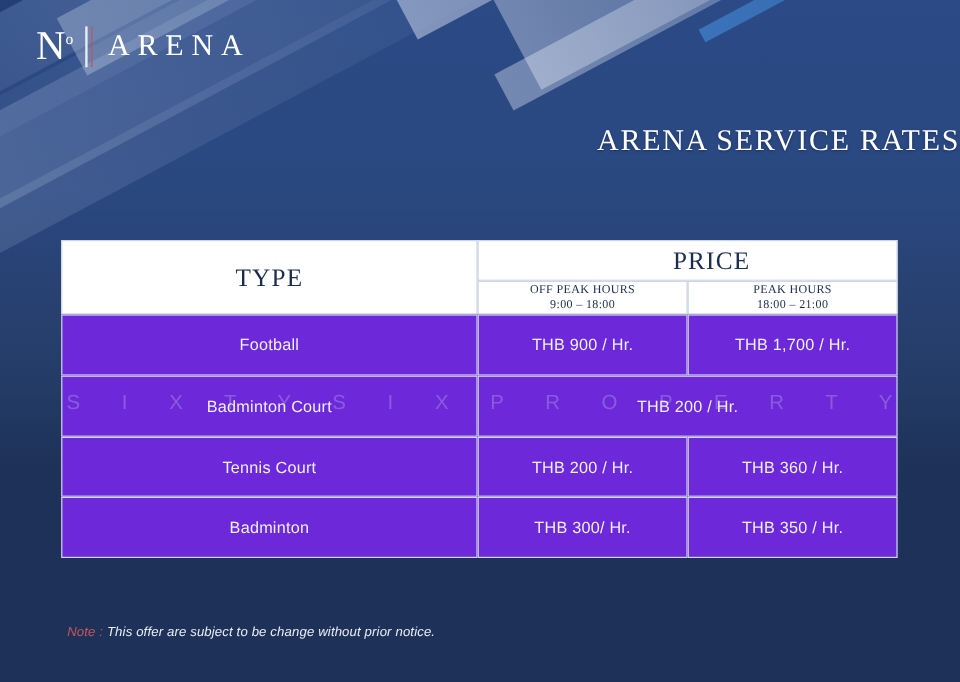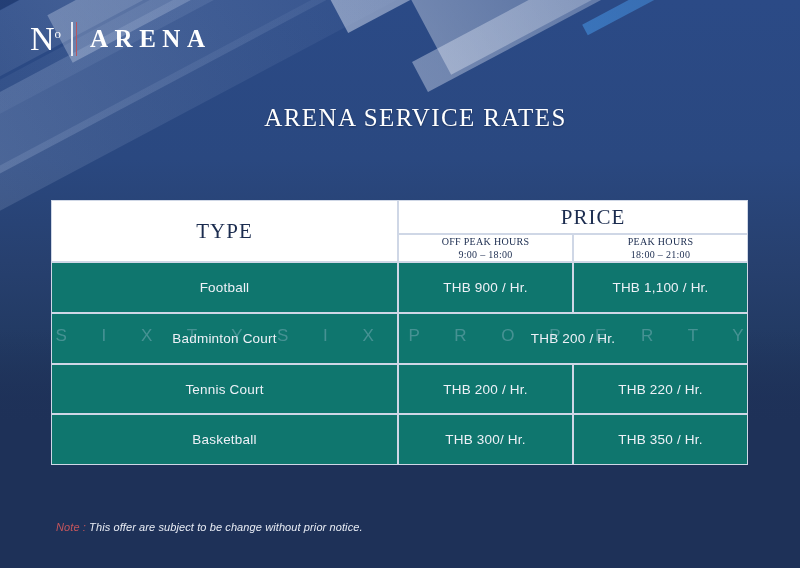--- a/index.html
+++ b/index.html
@@ -52,27 +52,27 @@
   }
   #logo-divider::before,
   #logo-divider::after {
     content:""; position:absolute; top:0; bottom:0; width:1.5px;
   }
   #logo-divider::before { left:1px;  background:#e8ebf2; }
   #logo-divider::after  { left:5.5px; background:#b8555f; }
   #logo-word {
     font-family:"Liberation Serif", serif;
     font-size:25px; color:#ffffff;
-    letter-spacing:6.5px; font-weight:700;
+    letter-spacing:6.5px; font-weight:400;
   }
 
   
   #title {
     position:absolute; left:0; right:0; top:104px;
-    text-align:center;
+    text-align:right;
     font-family:"Liberation Serif", serif;
     font-size:25px;
     color:#ffffff;
     letter-spacing:1.4px;
     text-shadow:0 1px 2px rgba(10,22,48,.45);
     padding-left:31px;
   }
 
   
   #table-wrap {
@@ -94,21 +94,21 @@
   }
   .hdr {
     background:#ffffff;
     color:#1b2c4f;
     font-family:"Liberation Serif", serif;
   }
   .hdr-type { font-size:21px; letter-spacing:1px;margin-left:48px; }
   .hdr-price { font-size:21px; letter-spacing:1px; height:34px;padding-left:44px; }
   .hdr-sub { font-size:10px; line-height:1.32; letter-spacing:.3px; }
   .bodycell {
-    background:#0f766e;
+    background:#6d28d9;
     color:#eef1f7;
     font-size:13.5px;
     letter-spacing:.2px;
   }
   .c-type { width:347px; }
   .c-off  { width:175px; }
   .c-peak { width:175px;margin-left:37px; }
 
   
   #watermark {
@@ -178,33 +178,33 @@
         <th class="hdr hdr-sub c-peak">
           <div>PEAK HOURS</div>
           <div>18:00 – 21:00</div>
         </th>
       </tr>
     </thead>
     <tbody>
       <tr>
         <td class="bodycell">Football</td>
         <td class="bodycell">THB 900 / Hr.</td>
-        <td class="bodycell">THB 1,100 / Hr.</td>
+        <td class="bodycell">THB 1,700 / Hr.</td>
       </tr>
       <tr>
         <td class="bodycell">Badminton Court</td>
         <td class="bodycell" colspan="2">THB 200 / Hr.</td>
       </tr>
       <tr>
         <td class="bodycell">Tennis Court</td>
         <td class="bodycell">THB 200 / Hr.</td>
-        <td class="bodycell">THB 220 / Hr.</td>
-      </tr>
-      <tr>
-        <td class="bodycell">Basketball</td>
+        <td class="bodycell">THB 360 / Hr.</td>
+      </tr>
+      <tr>
+        <td class="bodycell">Badminton</td>
         <td class="bodycell">THB 300/ Hr.</td>
         <td class="bodycell">THB 350 / Hr.</td>
       </tr>
     </tbody>
   </table>
 </div>
 
 <div id="watermark">S I X T Y   S I X   P R O P E R T Y</div>
 
 <div id="note">

